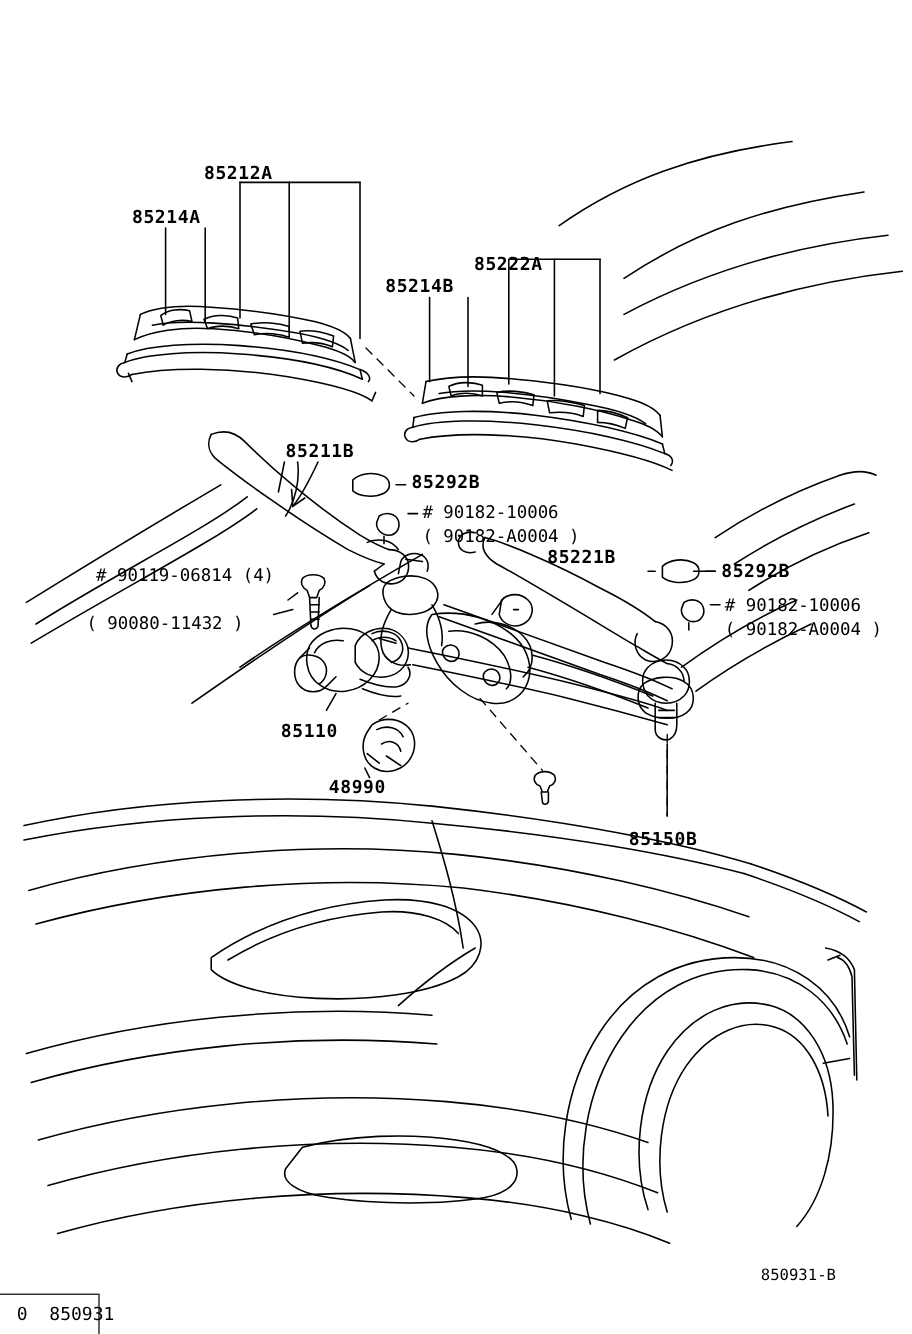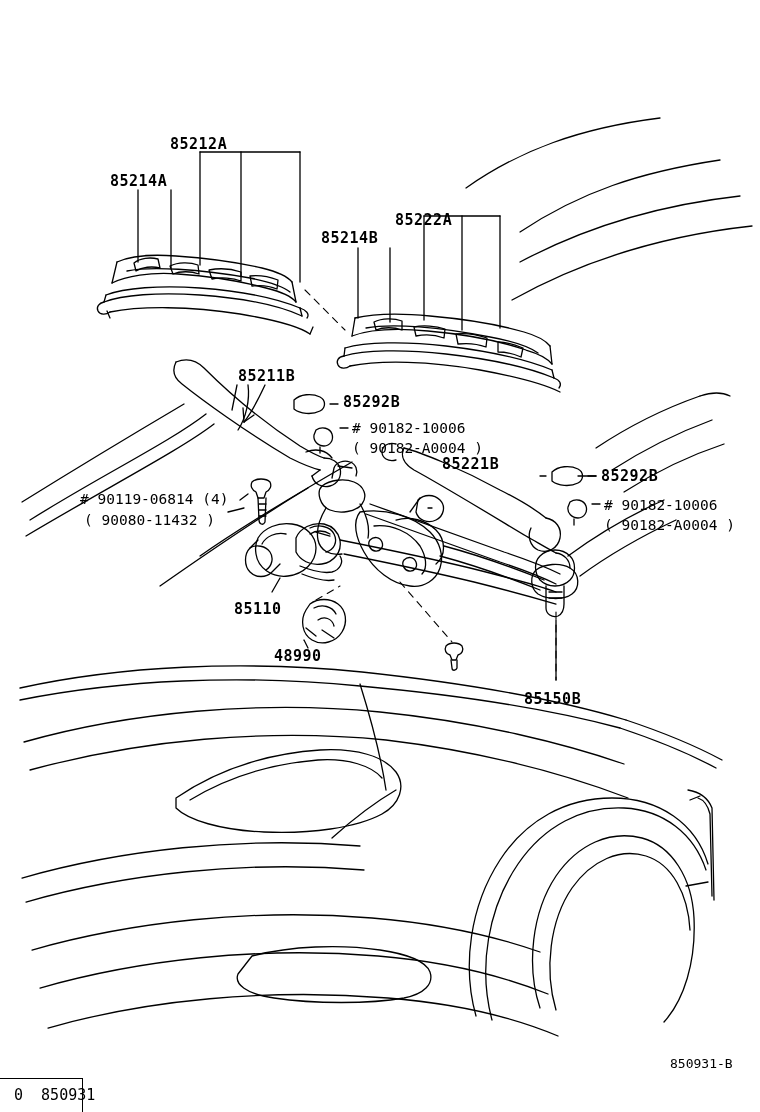--- a/index.html
+++ b/index.html
@@ -343,28 +343,28 @@
   </svg>
 
   <div class="lbl" style="left:170px; top:136px;">85212A</div>
   <div class="lbl" style="left:110px; top:173px;">85214A</div>
   <div class="lbl" style="left:395px; top:212px;">85222A</div>
   <div class="lbl" style="left:321px; top:230px;">85214B</div>
   <div class="lbl" style="left:238px; top:368px;">85211B</div>
   <div class="lbl" style="left:343px; top:394px;">85292B</div>
   <div class="lbl small" style="left:352px; top:420px;"># 90182-10006</div>
   <div class="lbl small" style="left:352px; top:440px;">( 90182-A0004 )</div>
-  <div class="lbl" style="left:442px; top:456px;">85221B</div>
+  <div class="lbl" style="left:456px; top:456px;">85221B</div>
   <div class="lbl" style="left:601px; top:468px;">85292B</div>
-  <div class="lbl small" style="left:80px; top:491px;"># 90119-06814 (4)</div>
-  <div class="lbl small" style="left:84px; top:512px;text-align:right;">( 90080-11432 )</div>
+  <div class="lbl small" style="left:80px; top:472px;"># 90119-06814 (4)</div>
+  <div class="lbl small" style="left:72px; top:512px;text-align:right;">( 90080-11432 )</div>
   <div class="lbl small" style="left:604px; top:497px;"># 90182-10006</div>
   <div class="lbl small" style="left:604px; top:517px;">( 90182-A0004 )</div>
   <div class="lbl" style="left:234px; top:601px;">85110</div>
   <div class="lbl" style="left:274px; top:648px;">48990</div>
   <div class="lbl" style="left:524px; top:691px;">85150B</div>
 
-  <div class="footer-code" style="left:634px; top:1056px;margin-left:36px;">850931-B</div>
+  <div class="footer-code" style="left:634px; top:1056px;">850931-B</div>
   <div class="page-code" style="left:14px; top:1086px;">0  850931</div>
   <div class="hairline" style="left:0px; top:1078px; width:82px; height:1px;"></div>
   <div class="hairline" style="left:82px; top:1078px; width:1px; height:34px;"></div>
 
 </div>
 
 </body></html>

